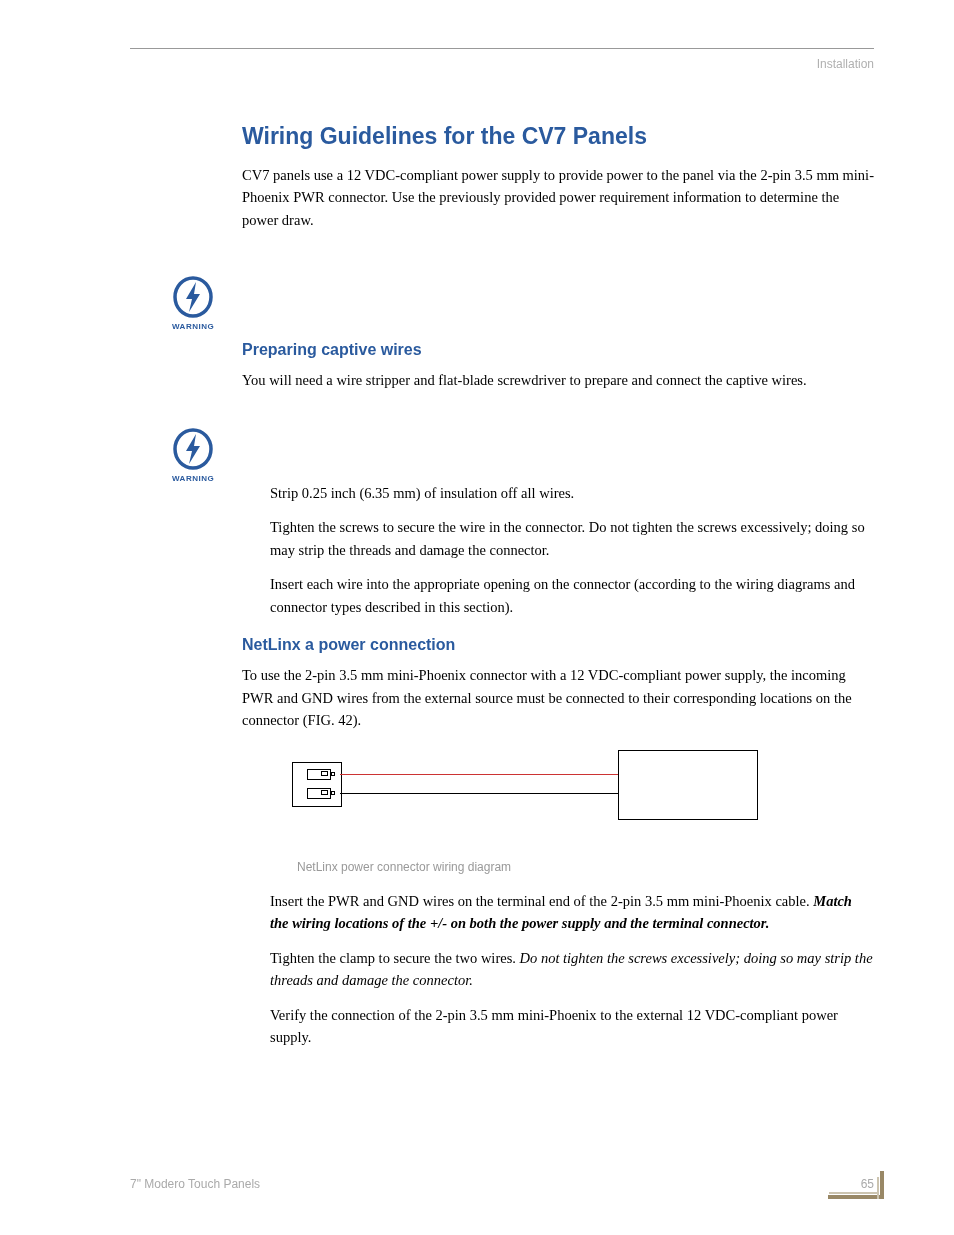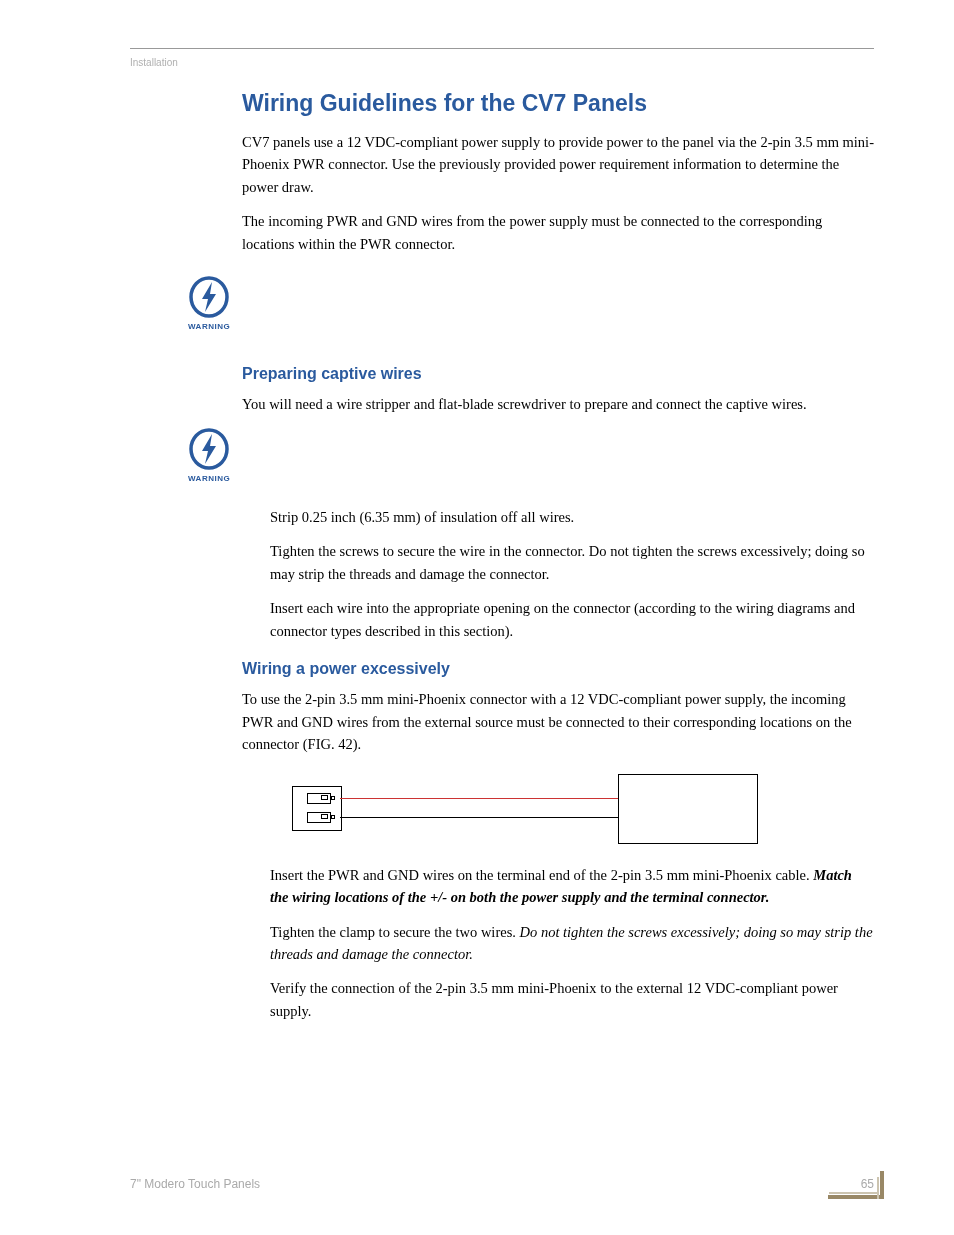--- a/index.html
+++ b/index.html
@@ -13,25 +13,25 @@
   .page {
     padding: 48px 80px 60px 130px;
     position: relative;
     height: 100%;
   }
   .top-rule {
     border-top: 1px solid #999;
     margin-bottom: 8px;
   }
   .header-label {
-    text-align: left;
-    font-family: 'Trebuchet MS', Arial, sans-serif;
-    font-size: 10px;
+    text-align: right;
+    font-family: 'Trebuchet MS', Arial, sans-serif;
+    font-size: 12px;
     color: #b0b0b0;
-    margin-bottom: 22px;
+    margin-bottom: 52px;
   }
   .content {
     margin-left: 112px;
   }
   h1 {
     font-family: 'Trebuchet MS', Arial, sans-serif;
     font-weight: 600;
     font-size: 23px;
     color: #2a5a9e;
     margin-bottom: 14px;
@@ -52,21 +52,21 @@
   }
   .step {
     font-size: 14.5px;
     line-height: 1.55;
     color: #000;
     margin-bottom: 12px;
     margin-left: 28px;
   }
   .warning-icon {
     position: absolute;
-    left: 188px;
+    left: 172px;
   }
   .warning-icon.w1 { top: 276px; }
   .warning-icon.w2 { top: 428px; }
   .warning-icon svg { display: block; }
   .warning-label {
     font-family: Arial, sans-serif;
     font-size: 8px;
     font-weight: bold;
     color: #2a5a9e;
     text-align: center;
@@ -181,51 +181,51 @@
     <svg width="42" height="44" viewBox="0 0 42 44">
       <ellipse cx="21" cy="21" rx="18" ry="19" fill="none" stroke="#2a5a9e" stroke-width="3.5"></ellipse>
       <path d="M 24 6 L 14 23 L 20 23 L 17 36 L 28 18 L 22 18 Z" fill="#2a5a9e"></path>
     </svg>
     <div class="warning-label">WARNING</div>
   </div>
 
   <div class="content">
     <h1>Wiring Guidelines for the CV7 Panels</h1>
     <p>CV7 panels use a 12 VDC-compliant power supply to provide power to the panel via the 2-pin 3.5 mm mini-Phoenix PWR connector. Use the previously provided power requirement information to determine the power draw.</p>
-    <p>The incoming PWR and GND wires from the power supply must be connected to the corresponding locations within the PWR connector.</p>
 
     <div style="height:80px"></div>
 
     <h2>Preparing captive wires</h2>
     <p>You will need a wire stripper and flat-blade screwdriver to prepare and connect the captive wires.</p>
 
     <div style="height:78px"></div>
 
     <p class="step">Strip 0.25 inch (6.35 mm) of insulation off all wires.</p>
     <p class="step">Tighten the screws to secure the wire in the connector. Do not tighten the screws excessively; doing so may strip the threads and damage the connector.</p>
     <p class="step">Insert each wire into the appropriate opening on the connector (according to the wiring diagrams and connector types described in this section).</p>
 
-    <h2>Wiring a power excessively</h2>
+    <h2>NetLinx a power connection</h2>
     <p>To use the 2-pin 3.5 mm mini-Phoenix connector with a 12 VDC-compliant power supply, the incoming PWR and GND wires from the external source must be connected to their corresponding locations on the connector (FIG. 42).</p>
 
     <div class="figure">
       <div class="connector-box">
         <div class="pin p1">
             <div class="pin-inner"></div>
             <div class="pin-tab"></div>
           </div>
         <div class="pin p2">
             <div class="pin-inner"></div>
             <div class="pin-tab"></div>
           </div>
       </div>
       <div class="wire red"></div>
       <div class="wire black"></div>
       <div class="supply-box"></div>
     </div>
+    <div class="fig-caption">NetLinx power connector wiring diagram</div>
 
     <p class="step">
       <span>Insert the PWR and GND wires on the terminal end of the 2-pin 3.5 mm mini-Phoenix cable. </span><strong><em>Match the wiring locations of the +/- on both the power supply and the terminal connector.</em></strong>
     </p>
     <p class="step">
       <span>Tighten the clamp to secure the two wires. </span><em>Do not tighten the screws excessively; doing so may strip the threads and damage the connector.</em>
     </p>
     <p class="step">Verify the connection of the 2-pin 3.5 mm mini-Phoenix to the external 12 VDC-compliant power supply.</p>
   </div>
 

